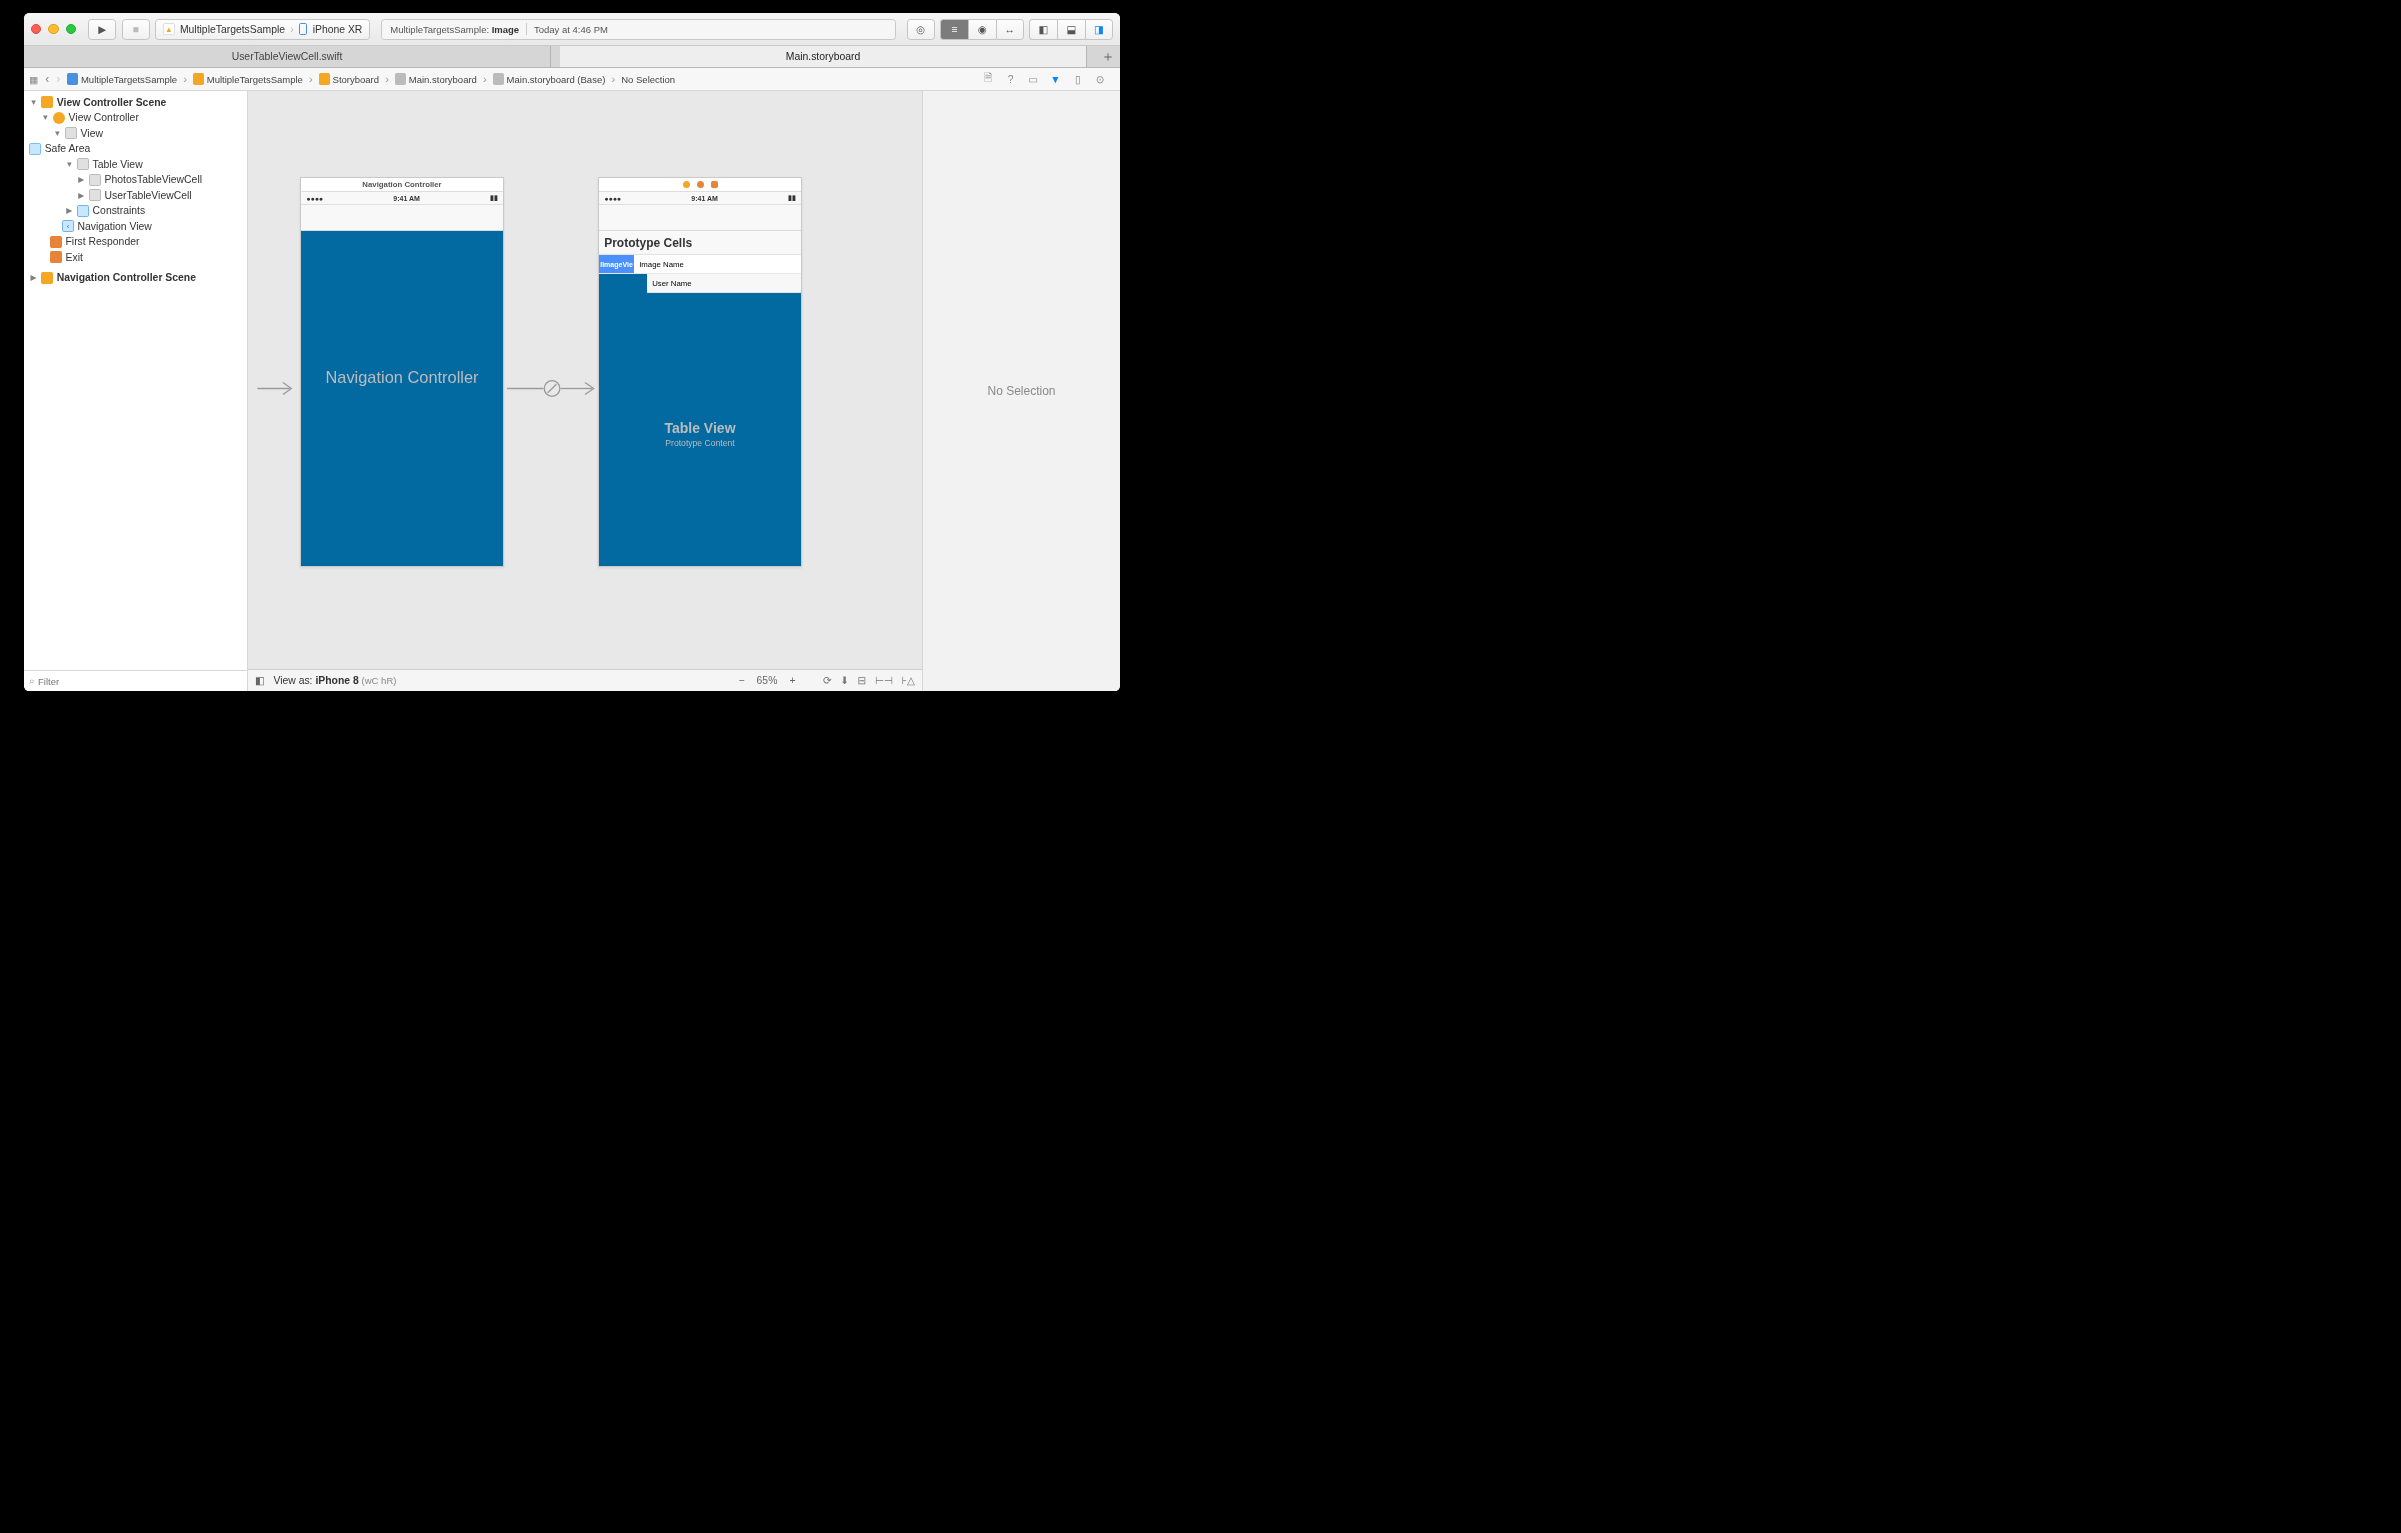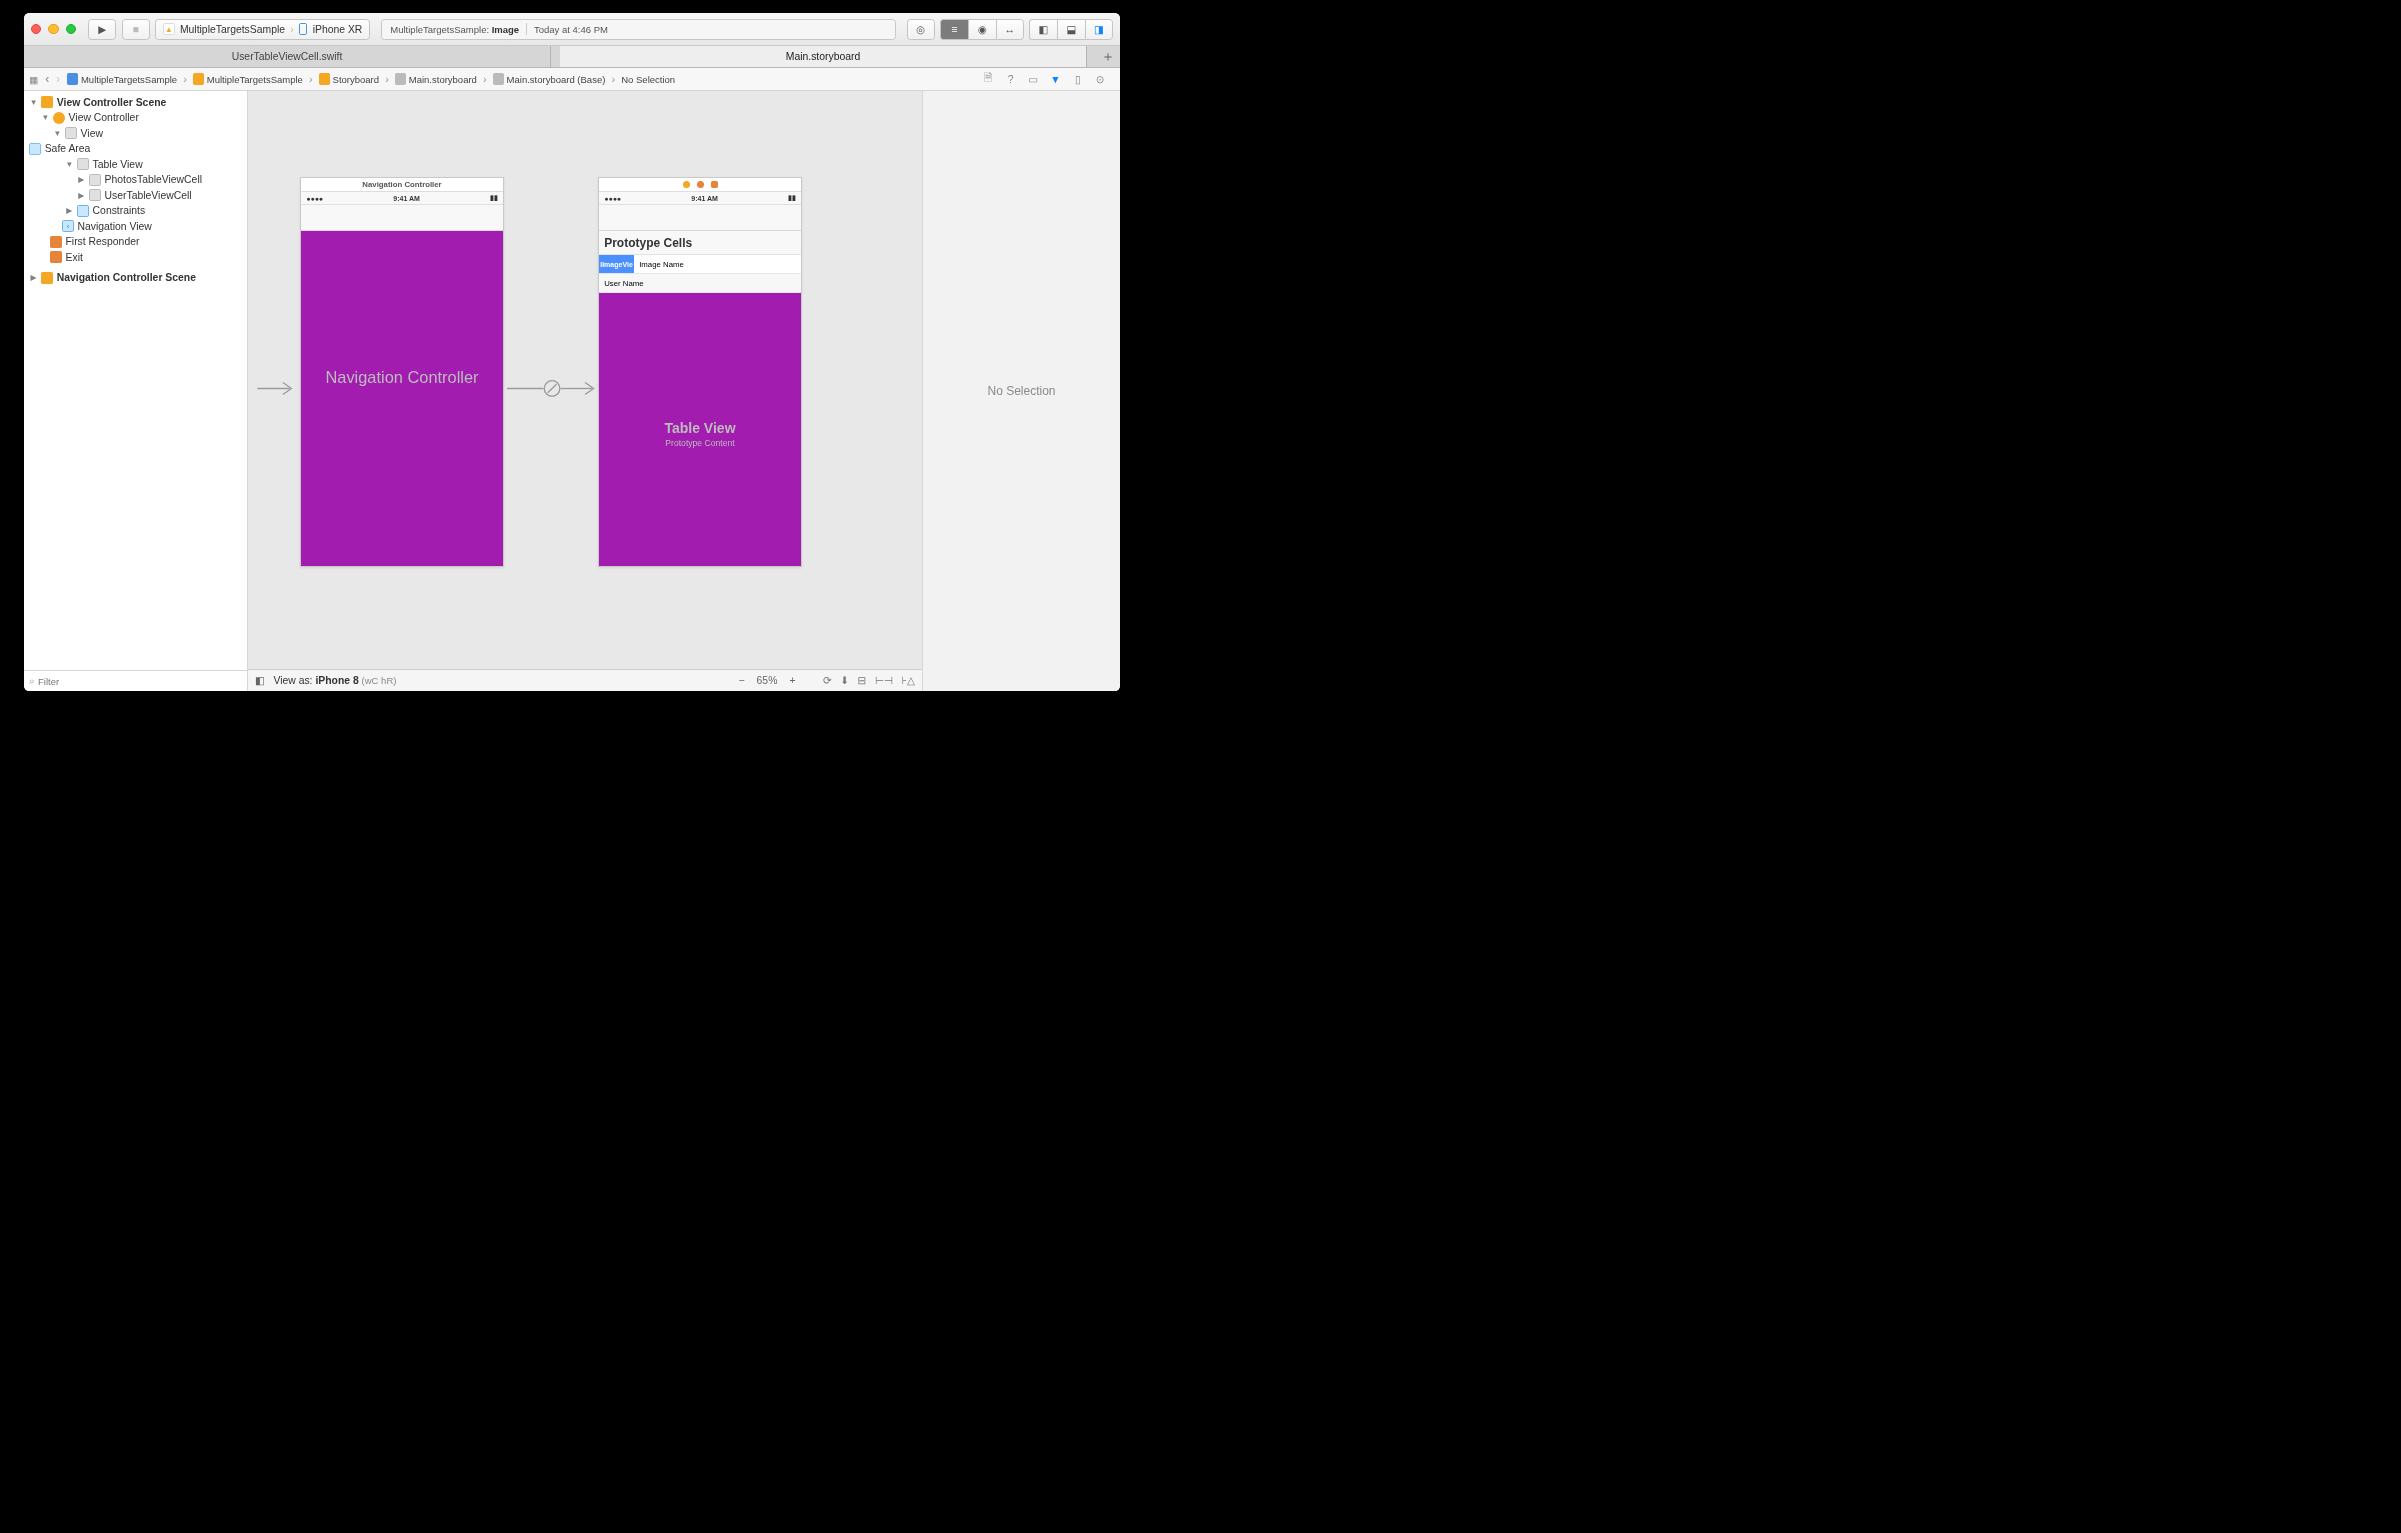--- a/index.html
+++ b/index.html
@@ -62,32 +62,32 @@
 .ic-cons{background:#c9e8ff; border:0.9px solid #6fb4e8;}
 .ic-nav{background:#c9e8ff; border:0.9px solid #6fb4e8; color:#2a7bbf;}
 .ic-fr{background:#e8833a;}
 .ic-exit{background:#e8833a;}
 .filter-bar { height:21px; border-top:0.9px solid #d6d6d6; display:flex; align-items:center; padding:0 5.2px; color:#999;}
 .filter-bar input { border:none; outline:none; font-size:9.5px; flex:1; color:#555; background:transparent;}
 
 
 .canvas-wrap { flex:1; display:flex; flex-direction:column; background:#e8e8e8; min-width:0;}
 .canvas { flex:1; position:relative; overflow:hidden;}
-.scene { position:absolute; background:#a21caf; border:0.9px solid #c9c9c9; box-shadow:0 0.9px 2.6px rgba(0,0,0,0.08);}
+.scene { position:absolute; background:#0369a1; border:0.9px solid #c9c9c9; box-shadow:0 0.9px 2.6px rgba(0,0,0,0.08);}
 .scene-title { height:14.7px; background:#fff; border-bottom:0.9px solid #ddd; font-size:7.8px; font-weight:600; color:#555; display:flex; align-items:center; justify-content:center;}
 .scene-titleicons { height:14.7px; background:#fff; border-bottom:0.9px solid #ddd; display:flex; align-items:center; justify-content:center; gap:7px;}
 .dot{width:7px;height:7px;border-radius:3.5px;}
 .phone-status { height:13px; background:#f8f8f8; border-bottom:0.9px solid #e0e0e0; display:flex; align-items:center; justify-content:space-between; padding:0 5.2px; font-size:7px; color:#333; font-weight:600;}
 .phone-navbar { height:26px; background:#f8f8f8; border-bottom:0.9px solid #d8d8d8;}
 .placeholder-big { position:absolute; left:0; right:0; text-align:center; font-size:16.4px; color:#bcbcbc; font-weight:500;}
 .arrow { position:absolute; color:#9a9a9a;}
 .proto-hdr { background:#f8f8f8; font-size:12px; font-weight:700; color:#333; padding:4.3px 5.2px; border-bottom:0.9px solid #e3e3e3;}
 .cell1 { height:19px; background:#fff; border-bottom:0.9px solid #e6e6e6; display:flex; align-items:center; font-size:7.8px;}
 .cell1 .imgv { width:35px; background:#4a90ff; color:#fff; font-size:7px; font-weight:600; height:100%; display:flex; align-items:center; justify-content:center;}
-.cell2 { height:19px; background:#f7f7f7; border-bottom:0.9px solid #e6e6e6; display:flex; align-items:center; font-size:7.8px; padding-left:5.2px;}
+.cell2 { height:19px; background:#f7f7f7; border-bottom:0.9px solid #e6e6e6; display:flex; align-items:center; font-size:7.8px; padding-left:5.2px;margin-left:48px;}
 .tv-labels{ position:absolute; left:0; right:0; text-align:center;}
 .tv-big{font-size:14px; color:#bcbcbc; font-weight:600;}
 .tv-sub{font-size:8.6px; color:#bcbcbc; margin-top:2px;}
 
 
 .canvas-bar { height:22.4px; border-top:0.9px solid #cfcfcf; background:#f5f5f5; display:flex; align-items:center; padding:0 7px; font-size:10.4px; color:#333; gap:8.6px;}
 .canvas-bar .viewas b{font-weight:600;}
 .canvas-bar .sizeclass{color:#888; font-size:9.5px;}
 .zoom { margin-left:auto; display:flex; align-items:center; gap:12px; color:#666;}
 .align-icons { display:flex; gap:8.6px; margin-left:15.5px; color:#777;}

